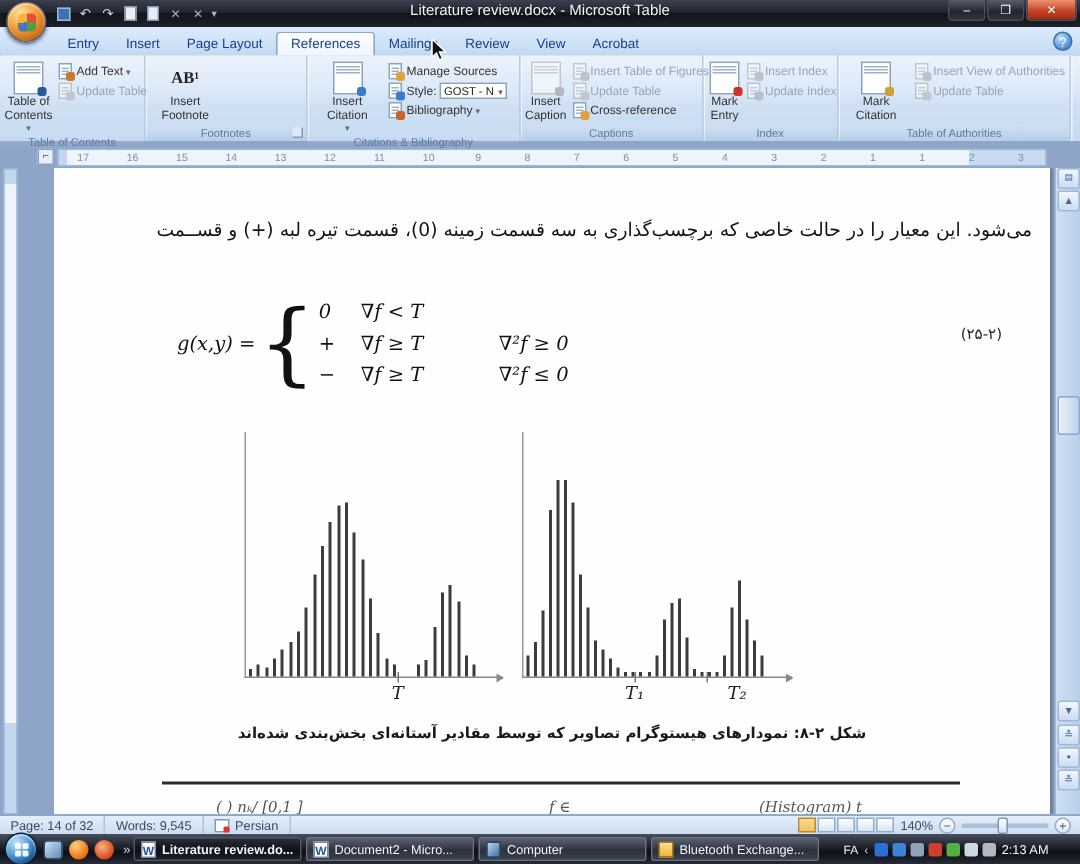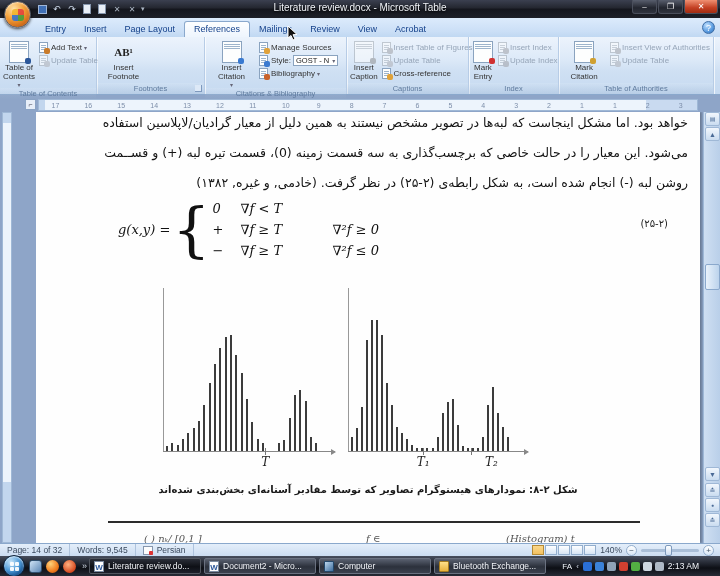--- a/index.html
+++ b/index.html
@@ -154,21 +154,21 @@
   .qlaunch { display:flex; align-items:center; gap:4px; margin-right:4px; }
   .qlicon { width:13px; height:13px; border-radius:3px; }
   .qlicon.desk { background:linear-gradient(135deg,#cfe3f5,#5c87b5); border:1px solid #30506f; }
   .qlicon.ffx { border-radius:50%; background:radial-gradient(circle at 35% 30%,#ffd27a,#f07c1e 60%,#b34c07); }
   .qlicon.mail { background:radial-gradient(circle at 40% 35%,#ffb080,#d5481e 70%); border-radius:50%; }
   .ql-more { color:#cfd8e4; font-size:9px; margin:0 2px; }
   .taskbtns { display:flex; gap:3px; align-items:center; }
   .tbtn { width:112px; height:16px; border-radius:2px; display:flex; align-items:center; gap:4px; padding:0 4px;
     background:linear-gradient(180deg,#5a6170,#2c313c 55%,#3a404d); border:1px solid #6a7180;
     color:#f2f4f8; font-size:8.5px; white-space:nowrap; overflow:hidden; }
-  .tbtn.active { background:linear-gradient(180deg,#2a2e38,#0e1016 55%,#1c202a); border-color:#51565f; }
+  .tbtn.active { background:linear-gradient(180deg,#2a2e38,#0e1016 55%,#1c202a); border-color:#51565f;font-weight:bold; }
   .tbtn .ticon { width:10px; height:11px; flex:none; position:relative; }
   .ticon.word { background:#fdfdfd; border:1px solid #7a8aa0; }
   .ticon.word::after { content:"W"; position:absolute; left:0; right:0; top:0; text-align:center;
     font-size:8px; font-weight:bold; color:#2b579a; line-height:11px; }
   .ticon.computer { background:linear-gradient(135deg,#bcd6ee,#3e6e9e); border:1px solid #23486b; border-radius:1px; }
   .ticon.folder { background:linear-gradient(180deg,#ffe08a,#e8b23c); border:1px solid #a87d1e; border-radius:1px; }
   .tray { margin-left:auto; display:flex; align-items:center; gap:4px; padding-right:21px; color:#eef2f7; font-size:8px; }
   .trayicon { width:9px; height:9px; border-radius:2px; flex:none; }
   .clock { font-size:8.5px; color:#f2f5fa; }
 
@@ -445,23 +445,21 @@
         <span>1</span>
         <span>2</span>
         <span>3</span>
       </div>
   </div>
 
   <div class="docarea">
     <div class="vruler"></div>
 
     <div class="page">
-      <div class="ptext" style="top:3px;">خواهد بود. اما مشکل اینجاست که لبه‌ها در تصویر مشخص نیستند به همین دلیل از معیار گرادیان/لاپلاسین استفاده</div>
       <div class="ptext" style="top:33px;">می‌شود. این معیار را در حالت خاصی که برچسب‌گذاری به سه قسمت زمینه (0)، قسمت تیره لبه (+) و قســمت</div>
-      <div class="ptext" style="top:63px;">روشن لبه (-) انجام شده است، به شکل رابطه‌ی (۲-۲۵) در نظر گرفت. (خادمی, و غیره, ۱۳۸۲)</div>
 
       <div class="formula">
         <span>g(x,y) =</span>
         <span class="brace">{</span>
         <span class="eqrows" id="eqrows">
             <span>0</span>
             <span>∇f &lt; T</span>
             <span></span>
             <span>+</span>
             <span>∇f ≥ T</span>

